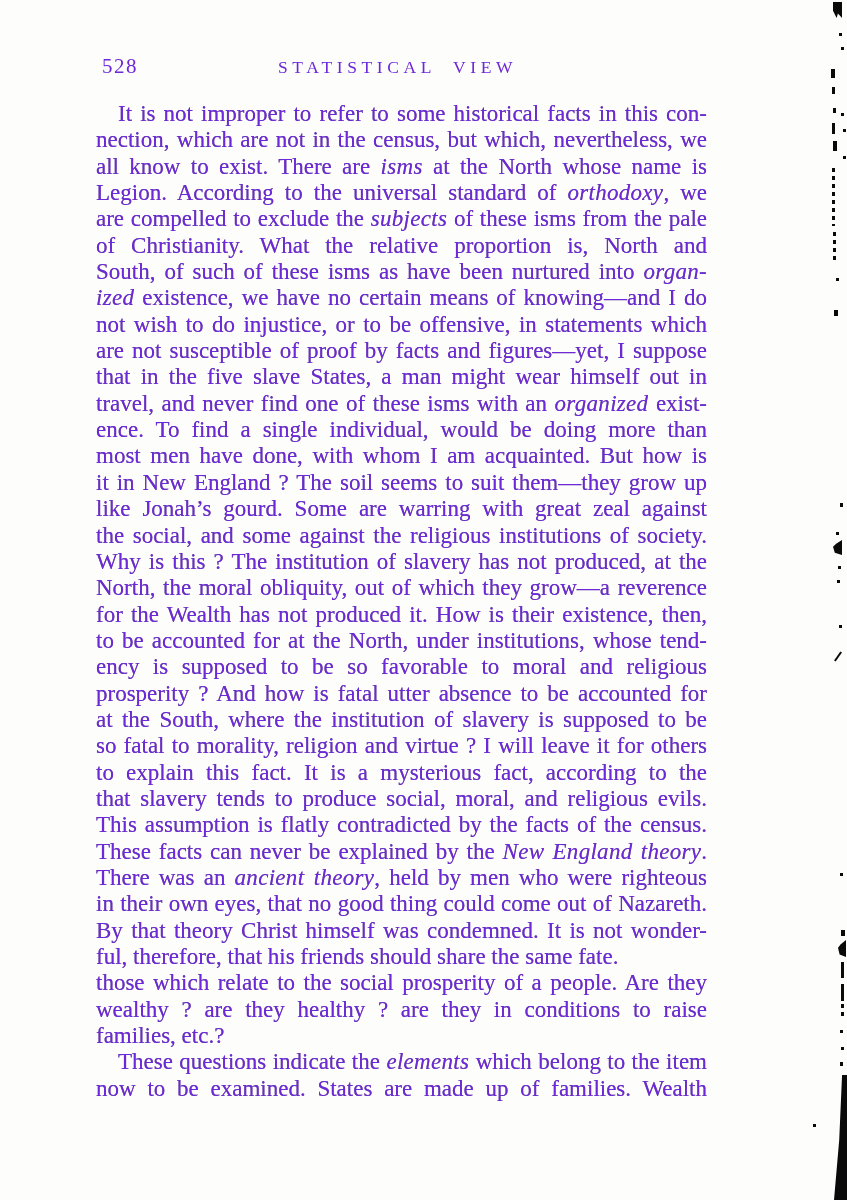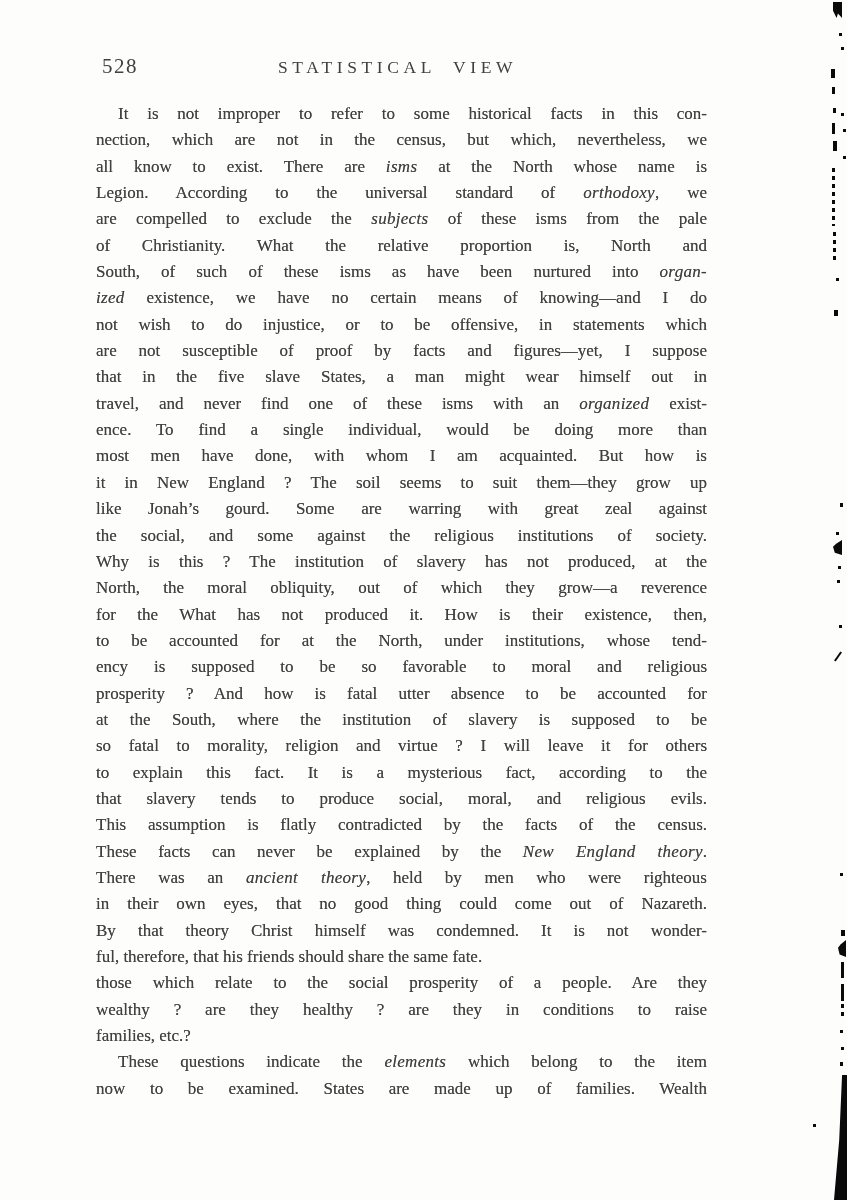--- a/index.html
+++ b/index.html
@@ -4,21 +4,21 @@
 <style>
   html, body { margin: 0; padding: 0; background: #e8e8e4; }
   .page {
     position: relative;
     width: 847px;
     height: 1200px;
     margin: 0 auto;
     background: #fdfdfc;
     overflow: hidden;
     font-family: "Liberation Serif", "DejaVu Serif", serif;
-    color: #404040;
+    color: #6d28d9;
   }
   .page-number {
     position: absolute;
     left: 102px;
     top: 54px;
     font-size: 21px;
     letter-spacing: 1.5px;
   }
   .running-head {
     position: absolute;
@@ -28,21 +28,21 @@
     letter-spacing: 4.6px;
     word-spacing: 9px;
     white-space: nowrap;
     text-align: center;
   }
   .text-block {
     position: absolute;
     left: 96px;
     top: 101px;
     width: 611px;
-    font-size: 17px;
+    font-size: 23px;
     line-height: 26.35px;
     text-shadow: 0 0 0.5px rgba(20,20,20,0.55);
   }
   .line {
     text-align: justify;
     text-align-last: justify;
     white-space: nowrap;
   }
   .line.first { text-indent: 22px; }
   .line.plast { text-align-last: left; white-space: normal; }
@@ -80,21 +80,21 @@
         <div class="line">are not susceptible of proof by facts and figures—yet, I suppose</div>
         <div class="line">that in the five slave States, a man might wear himself out in</div>
         <div class="line">travel, and never find one of these isms with an <i>organized</i> exist-</div>
         <div class="line">ence. To find a single individual, would be doing more than</div>
         <div class="line">most men have done, with whom I am acquainted. But how is</div>
         <div class="line">it in New England ? The soil seems to suit them—they grow up</div>
         <div class="line">like Jonah’s gourd. Some are warring with great zeal against</div>
         <div class="line">the social, and some against the religious institutions of society.</div>
         <div class="line">Why is this ? The institution of slavery has not produced, at the</div>
         <div class="line">North, the moral obliquity, out of which they grow—a reverence</div>
-        <div class="line">for the What has not produced it. How is their existence, then,</div>
+        <div class="line">for the Wealth has not produced it. How is their existence, then,</div>
         <div class="line">to be accounted for at the North, under institutions, whose tend-</div>
         <div class="line">ency is supposed to be so favorable to moral and religious</div>
         <div class="line">prosperity ? And how is fatal utter absence to be accounted for</div>
         <div class="line">at the South, where the institution of slavery is supposed to be</div>
         <div class="line">so fatal to morality, religion and virtue ? I will leave it for others</div>
         <div class="line">to explain this fact. It is a mysterious fact, according to the</div>
         <div class="line">that slavery tends to produce social, moral, and religious evils.</div>
         <div class="line">This assumption is flatly contradicted by the facts of the census.</div>
         <div class="line">These facts can never be explained by the <i>New England theory</i>.</div>
         <div class="line">There was an <i>ancient theory</i>, held by men who were righteous</div>

